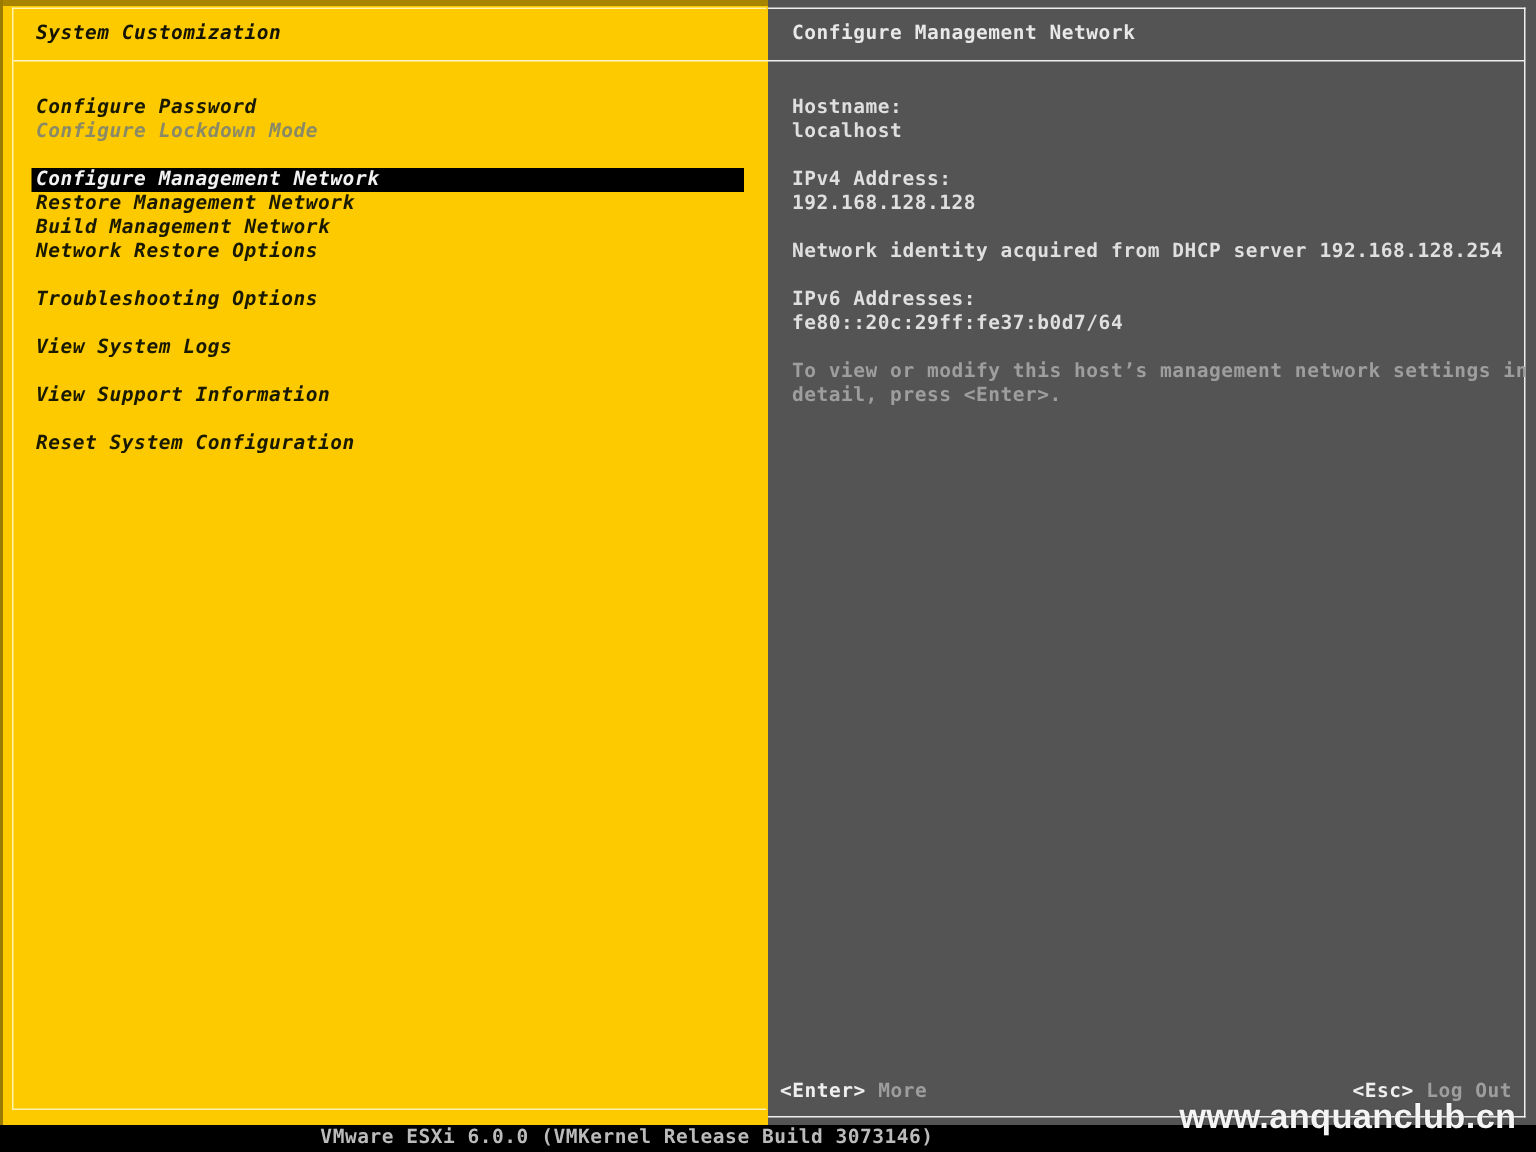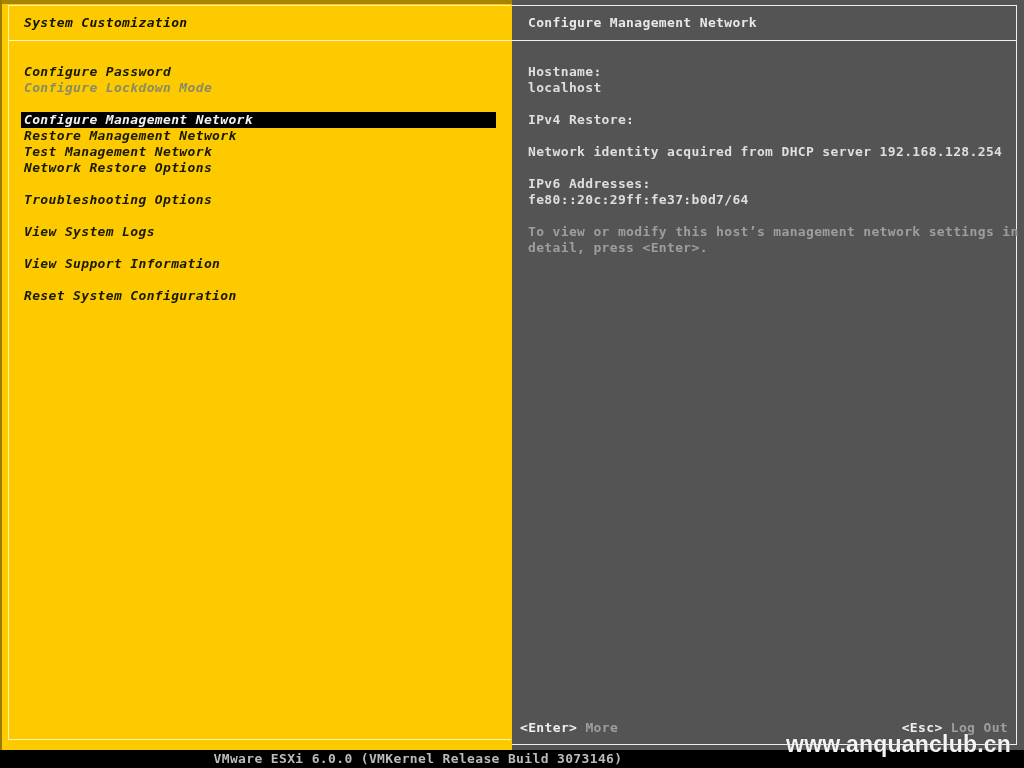--- a/index.html
+++ b/index.html
@@ -92,21 +92,21 @@
 
   <div class="left-title txt">System Customization</div>
   <div class="left-separator"></div>
 
   <div class="menu">
     <div class="menu-item txt">Configure Password</div>
     <div class="menu-item disabled txt">Configure Lockdown Mode</div>
     <div class="menu-spacer"></div>
     <div class="menu-item selected txt">Configure Management Network</div>
     <div class="menu-item txt">Restore Management Network</div>
-    <div class="menu-item txt">Test Management Network</div>
+    <div class="menu-item txt">Build Management Network</div>
     <div class="menu-item txt">Network Restore Options</div>
     <div class="menu-spacer"></div>
     <div class="menu-item txt">Troubleshooting Options</div>
     <div class="menu-spacer"></div>
     <div class="menu-item txt">View System Logs</div>
     <div class="menu-spacer"></div>
     <div class="menu-item txt">View Support Information</div>
     <div class="menu-spacer"></div>
     <div class="menu-item txt">Reset System Configuration</div>
   </div>
@@ -115,21 +115,22 @@
 <div class="right-panel">
   <div class="right-frame"></div>
 
   <div class="right-title txt">Configure Management Network</div>
   <div class="right-separator"></div>
 
   <div class="info">
     <div class="info-line txt">Hostname:</div>
     <div class="info-line txt">localhost</div>
     <div class="info-spacer"></div>
-    <div class="info-line txt">IPv4 Restore:</div>
+    <div class="info-line txt">IPv4 Address:</div>
+    <div class="info-line txt">192.168.128.128</div>
     <div class="info-spacer"></div>
     <div class="info-line txt">Network identity acquired from DHCP server 192.168.128.254</div>
     <div class="info-spacer"></div>
     <div class="info-line txt">IPv6 Addresses:</div>
     <div class="info-line txt">fe80::20c:29ff:fe37:b0d7/64</div>
     <div class="info-spacer"></div>
     <div class="info-line dim txt">To view or modify this host’s management network settings in</div>
     <div class="info-line dim txt">detail, press &lt;Enter&gt;.</div>
   </div>
 

